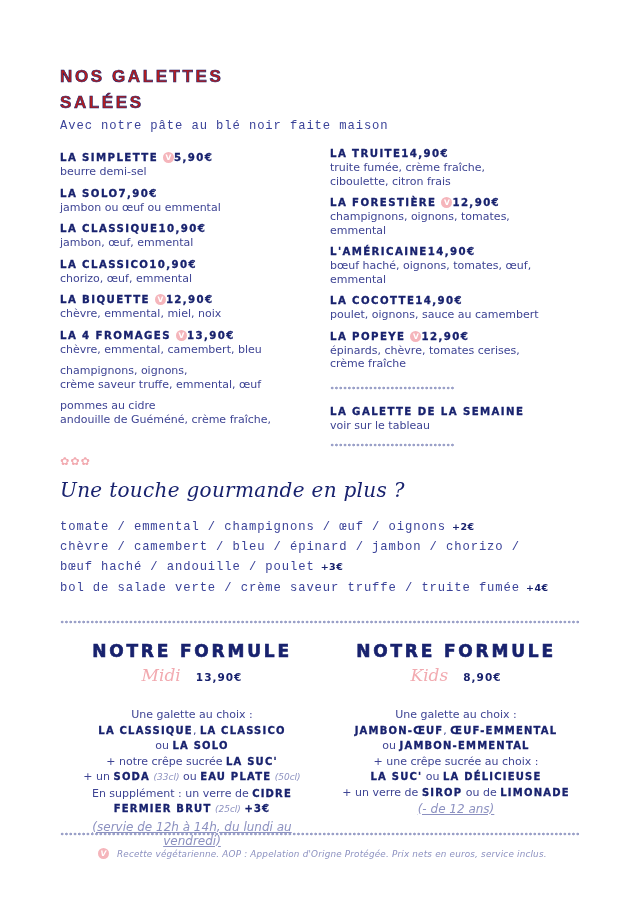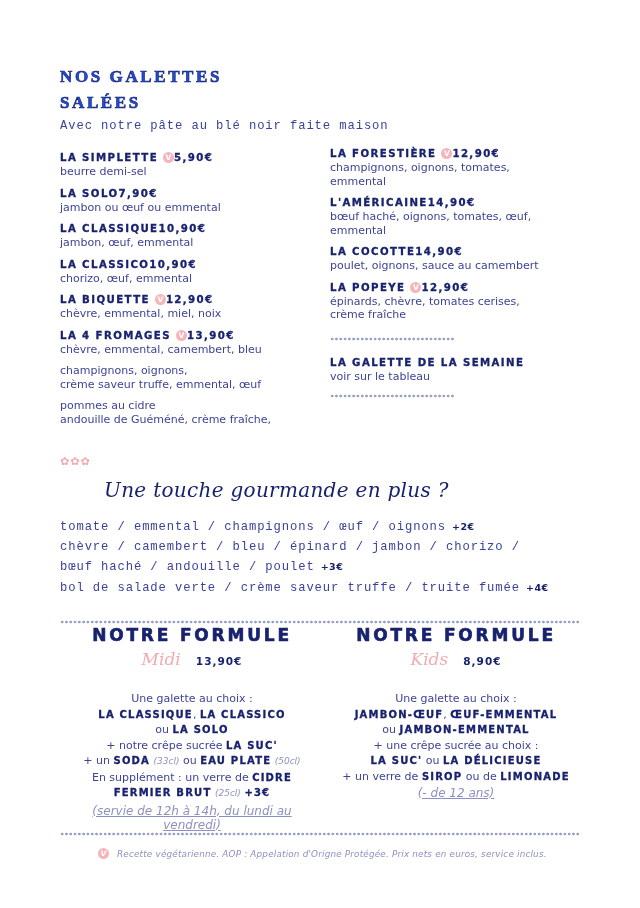--- a/index.html
+++ b/index.html
@@ -1,32 +1,32 @@
 <!DOCTYPE html>
 <html><head>
 <meta charset="utf-8">
 <style>
   html, body { margin:0; padding:0; background:#ffffff; }
   body { width:640px; height:908px; position:relative; overflow:hidden; font-family:"DejaVu Sans", sans-serif; color:#1a237e; }
-  .title { position:absolute; left:60px; top:64px; font-family:Liberation Serif, serif; font-weight:900; font-size:17px; letter-spacing:2.6px; line-height:26px; color:#1d4ed8; -webkit-text-stroke:0.6px #18226e; }
+  .title { position:absolute; left:60px; top:64px; font-family:Liberation Sans, sans-serif; font-weight:900; font-size:17px; letter-spacing:2.6px; line-height:26px; color:#b91c1c; -webkit-text-stroke:0.6px #18226e; }
   .subtitle { position:absolute; left:60px; top:119px; font-family:"Liberation Mono", monospace; font-size:12.2px; letter-spacing:0.9px; color:#3b4399; }
   .col { position:absolute; width:270px; }
   .col.left { left:60px; top:151px; }
   .col.right { left:330px; top:147px; }
   .item { margin-bottom:8px; }
   .iname { font-family:"DejaVu Sans", sans-serif; font-weight:bold; font-size:10.2px; letter-spacing:1.4px; color:#18226e; line-height:14px; -webkit-text-stroke:0.3px #18226e; }
   .iname .price { margin-left:0; }
   .desc { font-family:"DejaVu Sans", sans-serif; font-size:11px; color:#3e4494; line-height:13.5px; }
   .veg { display:inline-block; width:11px; height:11px; border-radius:50%; background:#f5b5bb; color:#fff; font-size:7.5px; font-weight:bold; text-align:center; line-height:11px; vertical-align:1px; margin-left:5px; -webkit-text-stroke:0; letter-spacing:0; }
   .dotline { height:6px; background-image:radial-gradient(circle, #9aa0c8 1.3px, transparent 1.6px); background-size:4.3px 6px; background-repeat:repeat-x; }
   .flowers { position:absolute; left:60px; top:455px; color:#f2aab0; font-size:11px; letter-spacing:1px; }
-  .script { position:absolute; left:60px; top:478px; font-family:"DejaVu Serif", serif; font-style:italic; font-size:20px; color:#18226e; letter-spacing:0.3px;margin-left:44px; }
+  .script { position:absolute; left:60px; top:478px; font-family:"DejaVu Serif", serif; font-style:italic; font-size:20px; color:#18226e; letter-spacing:0.3px; }
   .extras { position:absolute; left:60px; top:517px; font-family:"Liberation Mono", monospace; font-size:12.2px; letter-spacing:0.9px; color:#3b4399; line-height:19.5px; }
   .extras .add { font-family:"DejaVu Sans", sans-serif; font-weight:bold; font-size:9.5px; color:#18226e; letter-spacing:0.5px; margin-left:6px; }
-  .formula { position:absolute; top:624px; width:260px; text-align:center; }
+  .formula { position:absolute; top:640px; width:260px; text-align:center; }
   .formula.midi { left:62px; }
   .formula.kids { left:326px; }
   .ftitle { font-family:"DejaVu Sans", sans-serif; font-weight:900; font-size:17px; letter-spacing:2.8px; color:#18226e; -webkit-text-stroke:0.6px #18226e; line-height:22px; }
   .fsub { margin-top:3px; line-height:20px; }
   .fsub .scr { font-family:"DejaVu Serif", serif; font-style:italic; font-size:17px; color:#f2aab0; margin-right:10px; }
   .fsub .fprice { font-family:"DejaVu Sans", sans-serif; font-weight:bold; font-size:10.5px; color:#18226e; letter-spacing:1px; }
   .fbody { margin-top:20px; font-size:11px; color:#3e4494; line-height:15.5px; }
   .fbody b { font-family:"DejaVu Sans", sans-serif; font-weight:bold; font-size:10px; letter-spacing:1.2px; color:#18226e; -webkit-text-stroke:0.3px #18226e; }
   .fbody i.sm { font-size:9px; color:#8c91c0; }
   .fnote { margin-top:2px; font-style:italic; font-size:12px; color:#8c91c0;text-decoration:underline; }
@@ -71,20 +71,25 @@
       <div class="desc">champignons, oignons,</div>
       <div class="desc">crème saveur truffe, emmental, œuf</div>
     </div>
     <div class="item">
       <div class="desc">pommes au cidre</div>
       <div class="desc">andouille de Guéméné, crème fraîche,</div>
     </div>
   </div>
 <div class="col right">
   <div id="col-right">
+      <div class="item">
+        <div class="iname"><span>LA TRUITE</span><span class="price">14,90€</span></div>
+        <div class="desc">truite fumée, crème fraîche,</div>
+        <div class="desc">ciboulette, citron frais</div>
+      </div>
       <div class="item">
         <div class="iname"><span>LA FORESTIÈRE</span><span class="veg">V</span><span class="price">12,90€</span></div>
         <div class="desc">champignons, oignons, tomates,</div>
         <div class="desc">emmental</div>
       </div>
       <div class="item">
         <div class="iname"><span>L'AMÉRICAINE</span><span class="price">14,90€</span></div>
         <div class="desc">bœuf haché, oignons, tomates, œuf,</div>
         <div class="desc">emmental</div>
       </div>

